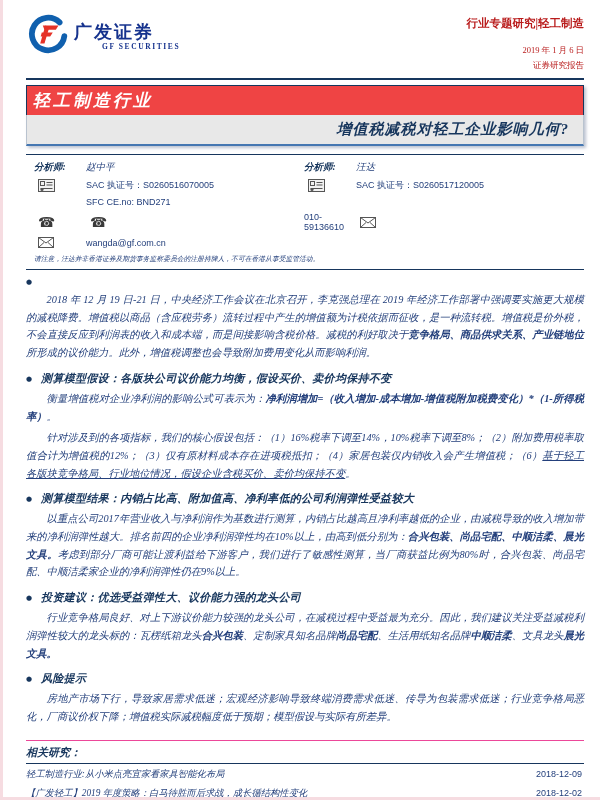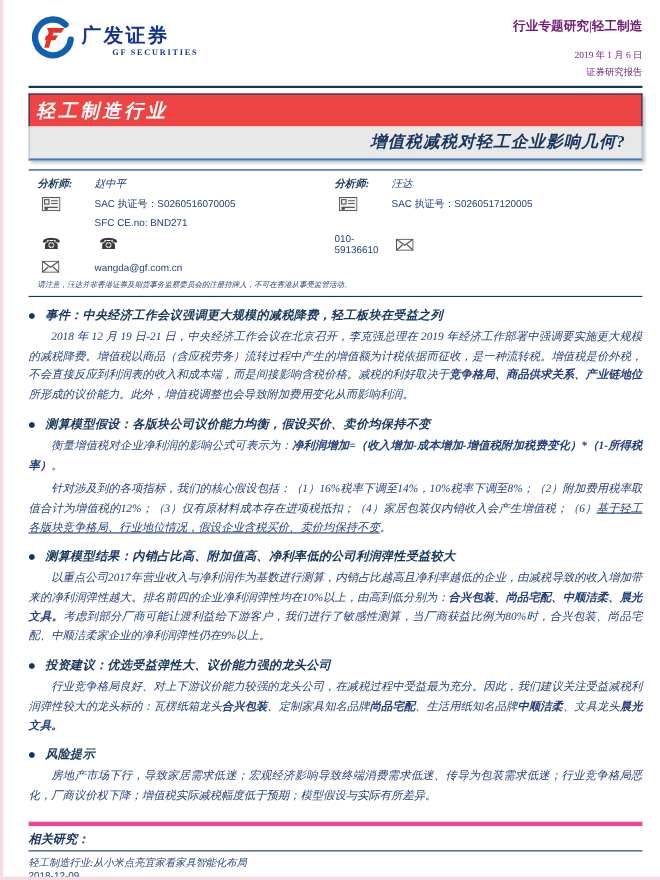--- a/index.html
+++ b/index.html
@@ -6,21 +6,21 @@
   body { background:#ffffff; font-family:"Liberation Serif", serif; }
   .page { position:relative; width:600px; height:800px; background:#ffffff; overflow:hidden; }
   .edge-left { position:absolute; left:0; top:0; width:3px; height:800px; background:#f6dce1; }
   .edge-bottom { position:absolute; left:0; bottom:0; width:600px; height:3px; background:#f6dce1; }
 
   
   .header { display:flex; justify-content:space-between; align-items:flex-start; padding:14px 16px 4px 26px; }
   .logo { display:flex; align-items:center; gap:6px; }
   .logo-text .cn { font-size:18px; font-weight:bold; color:#16338e; letter-spacing:2px; line-height:1.1; }
   .logo-text .en { font-size:7.5px; font-weight:bold; color:#16338e; letter-spacing:1.6px;padding-left:28px; }
-  .head-meta { text-align:right; color:#701a75; padding-top:2px; }
+  .head-meta { text-align:right; color:#b91c1c; padding-top:2px; }
   .head-meta .l1 { font-size:11.5px; font-weight:bold; }
   .head-meta .l2 { font-size:8.5px; margin-top:14px; }
   .head-meta .l3 { font-size:8.5px; margin-top:3px; }
   .head-rule { margin:2px 16px 5px 26px; border-bottom:2px solid #17365d; }
 
   
   .banner-wrap { margin:0 16px 0 26px; box-shadow:2px 2px 3px rgba(60,80,120,.35); }
   .banner-blue { background:#ef4444; border:1px solid #16365c; border-bottom:none; height:30px; display:flex; align-items:center; padding-left:6px; }
   .banner-blue span { color:#ffffff; font-size:17px; font-weight:bold; font-style:italic; letter-spacing:3px; }
   .banner-gray { background:#e8e8e8; border:1px solid #b9c3cf; border-top:none; border-bottom:2px solid #4577b2; height:31px; display:flex; align-items:center; justify-content:flex-end; padding-right:14px; }
@@ -40,22 +40,22 @@
   .body-area { margin:4px 16px 0 26px; }
   .sec-head { display:flex; align-items:baseline; gap:9px; margin-top:9px; }
   .sec-bullet { color:#17365d; font-size:7px; font-family:"DejaVu Sans", sans-serif; position:relative; top:-1px; }
   .sec-title { color:#17365d; font-size:11px; font-weight:bold; font-style:italic; letter-spacing:.3px; }
   .sec-para { margin:4px 0 2px; color:#24407c; font-size:10.3px; font-style:italic; line-height:1.72; text-indent:2em; text-align:justify; }
   .rb { font-weight:bold; }
   .ru { text-decoration:underline; }
 
   
   .rel-block { margin:14px 16px 0 26px; }
-  .rel-head { border-top:4px solid #ec4899; border-bottom:1px solid #17365d; padding:4px 0 3px; color:#17365d; font-size:11px; font-weight:bold; font-style:italic; }
-  .rel-row { display:flex; justify-content:space-between; align-items:baseline; padding:4px 2px 2px 0;flex-direction:column; }
+  .rel-head { border-top:1px solid #ec4899; border-bottom:1px solid #17365d; padding:4px 0 3px; color:#17365d; font-size:11px; font-weight:bold; font-style:italic; }
+  .rel-row { display:flex; justify-content:space-between; align-items:baseline; padding:4px 2px 2px 0; }
   .rel-title { color:#24407c; font-size:9.3px; font-style:italic; }
   .rel-date { color:#24407c; font-size:9px; font-family:"Liberation Sans", sans-serif; }
   .rel-endline { border-bottom:2px solid #4577b2; margin-top:5px; }
 </style>
 </head>
 <body>
 
 <div class="page">
   <div class="edge-left"></div>
   <div class="edge-bottom"></div>
@@ -154,21 +154,20 @@
       <div class="an-val">wangda@gf.com.cn</div>
     </div>
     <div class="an-note">请注意，汪达并非香港证券及期货事务监察委员会的注册持牌人，不可在香港从事受监管活动。</div>
   </div>
 
   <div class="body-area">
 
     <div class="sec">
       <div class="sec-head">
         <span class="sec-bullet">●</span>
-        <span class="sec-title">事件：中央经济工作会议强调更大规模的减税降费，轻工板块在受益之列</span>
       </div>
       <p class="sec-para"><span>2018 年 12 月 19 日-21 日，中央经济工作会议在北京召开，李克强总理在 2019 年经济工作部署中强调要实施更大规模的减税降费。增值税以商品（含应税劳务）流转过程中产生的增值额为计税依据而征收，是一种流转税。增值税是价外税，不会直接反应到利润表的收入和成本端，而是间接影响含税价格。减税的利好取决于</span><span class="rb">竞争格局、商品供求关系、产业链地位</span><span>所形成的议价能力。此外，增值税调整也会导致附加费用变化从而影响利润。</span></p>
     </div>
 
     <div class="sec">
       <div class="sec-head">
         <span class="sec-bullet">●</span>
         <span class="sec-title">测算模型假设：各版块公司议价能力均衡，假设买价、卖价均保持不变</span>
       </div>
       <p class="sec-para"><span>衡量增值税对企业净利润的影响公式可表示为：</span><span class="rb">净利润增加=（收入增加-成本增加-增值税附加税费变化）*（1-所得税率）</span><span>。</span></p>

